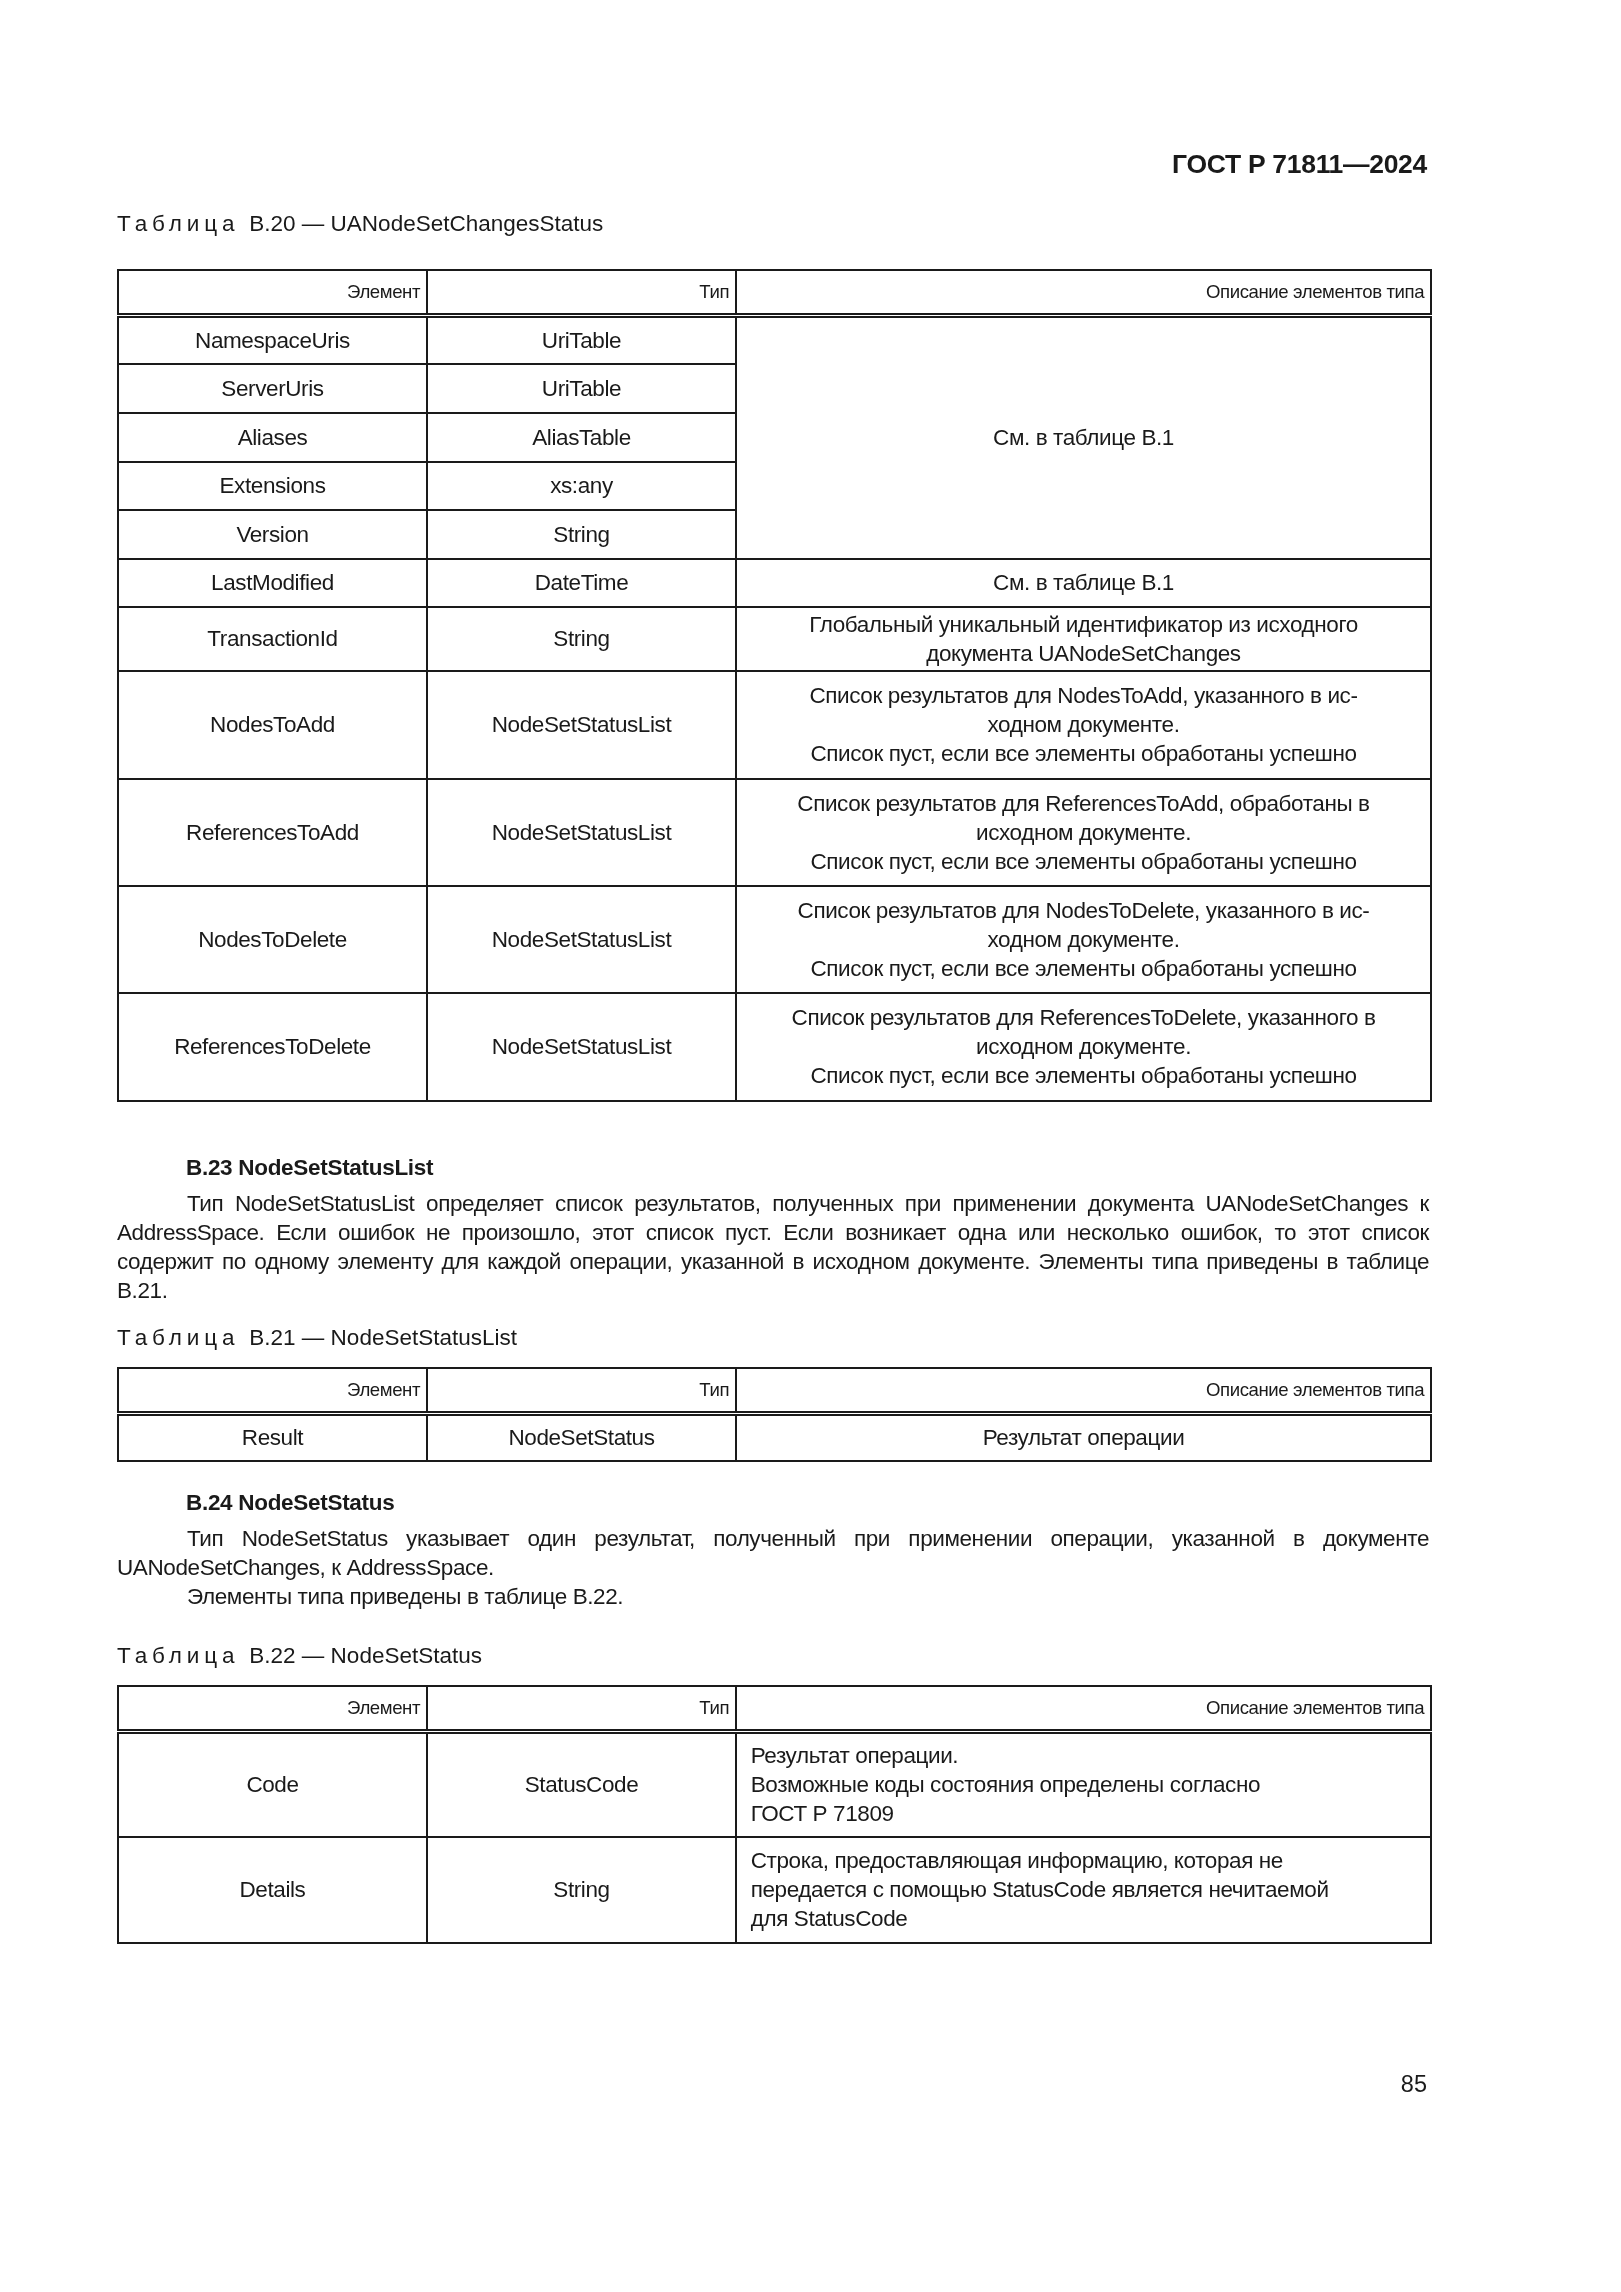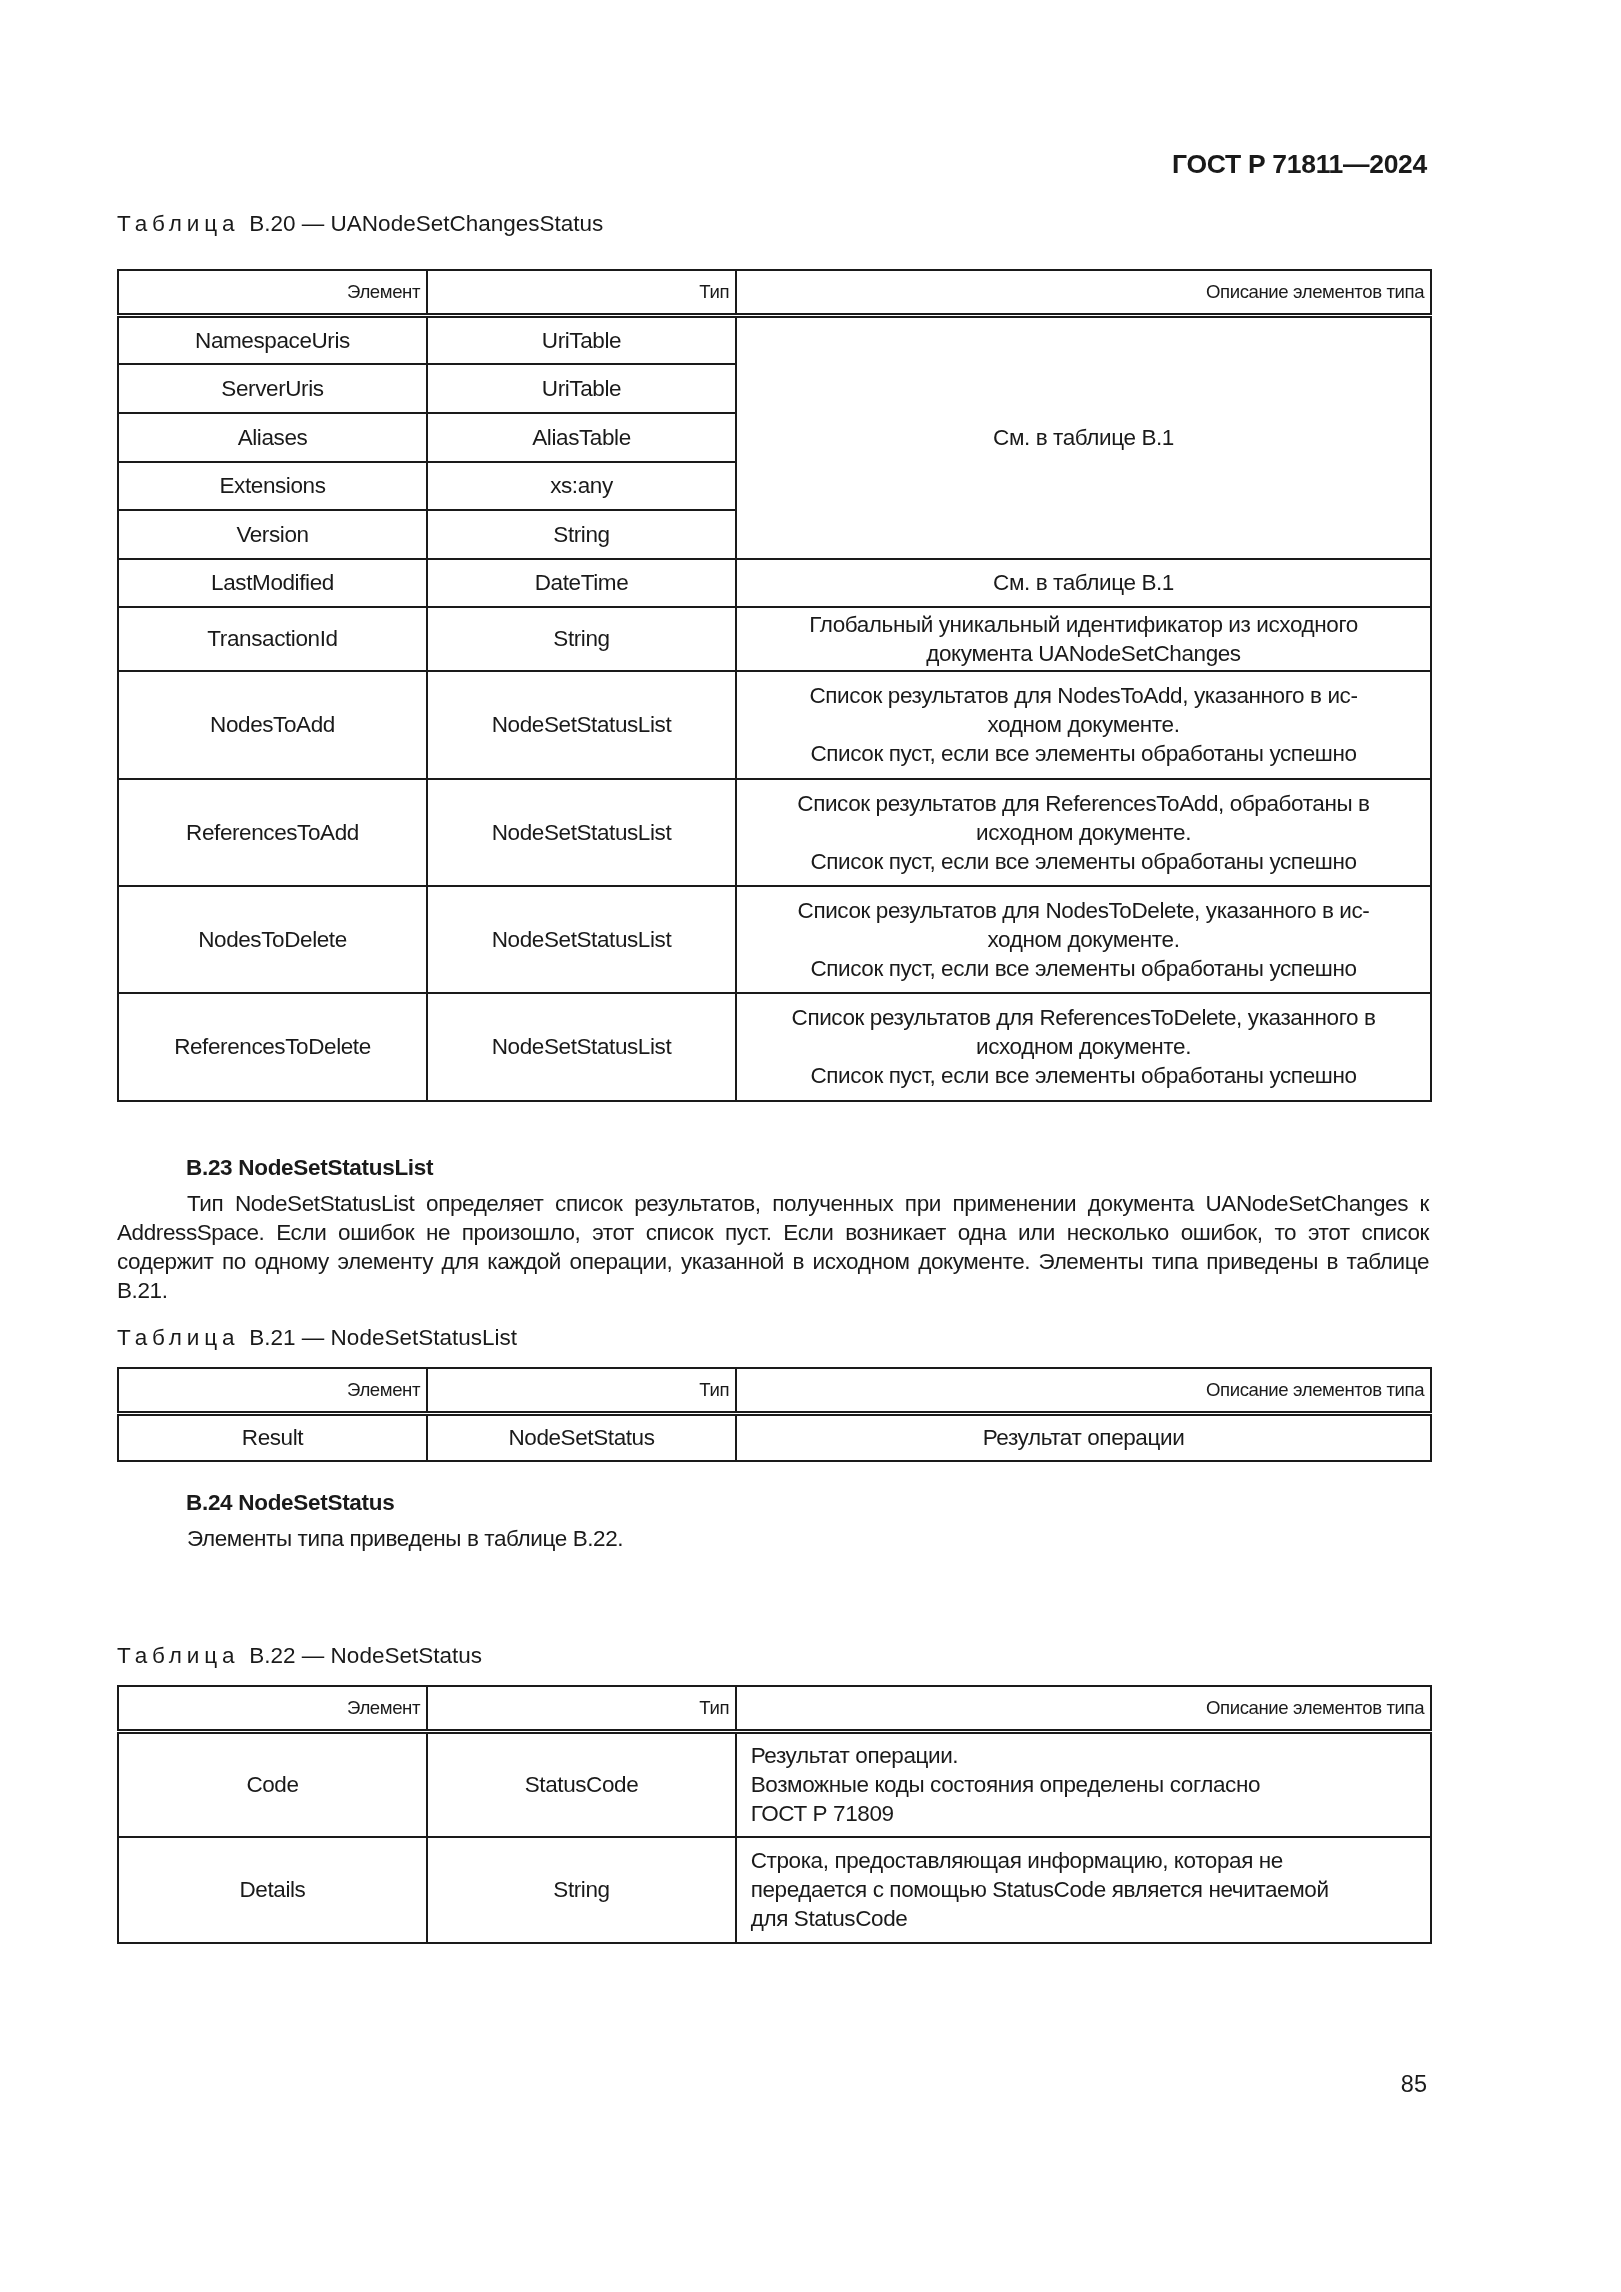--- a/index.html
+++ b/index.html
@@ -143,20 +143,21 @@
     <tr style="height:47px;padding-left:20px;">
       <td>Result</td>
       <td>NodeSetStatus</td>
       <td>Результат операции</td>
     </tr>
   </tbody>
 </table>
 
 <div class="abs heading" style="top:1490px;">В.24 NodeSetStatus</div>
 <div class="abs para" style="top:1524px;">
+  <p class="indent">Тип NodeSetStatus указывает один результат, полученный при применении операции, указанной в документе UANodeSetChanges, к AddressSpace.</p>
   <p class="indent">Элементы типа приведены в таблице В.22.</p>
 </div>
 
 <div class="abs caption" style="top:1643px;">
   <span class="spaced">Таблица</span><span>В.22 — NodeSetStatus</span>
 </div>
 <table class="gt" style="top:1685px;">
   <colgroup>
       <col class="c1">
       <col class="c2">

